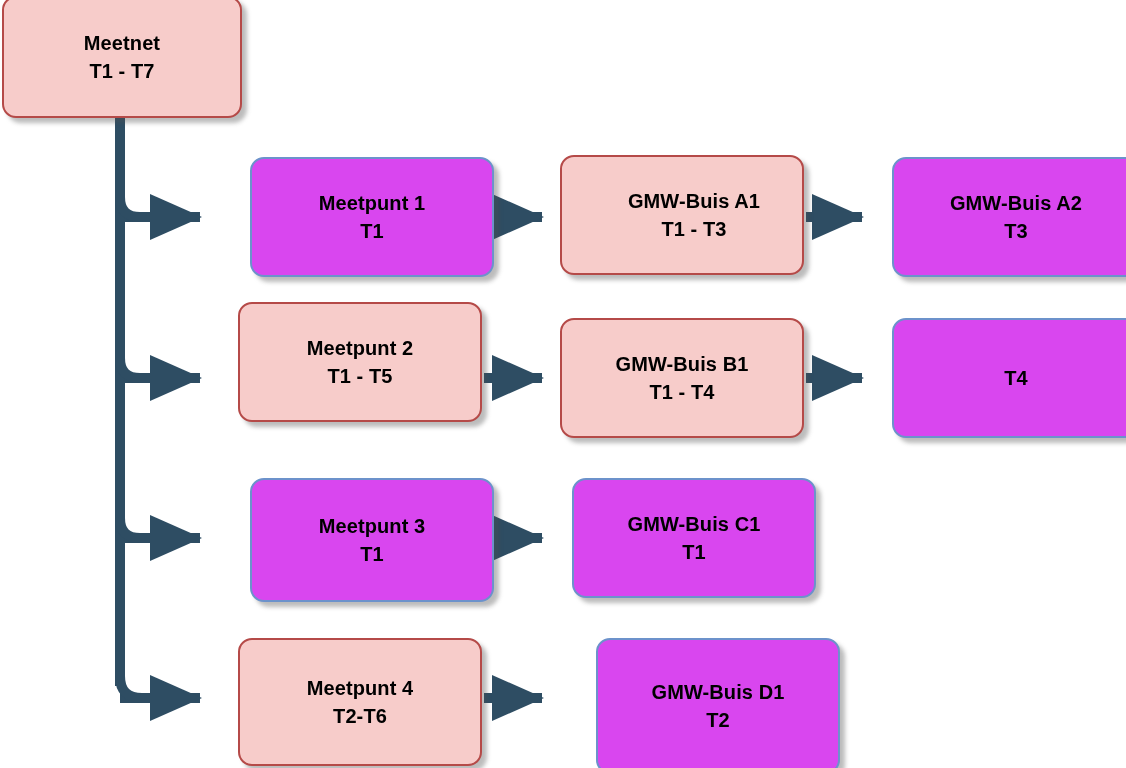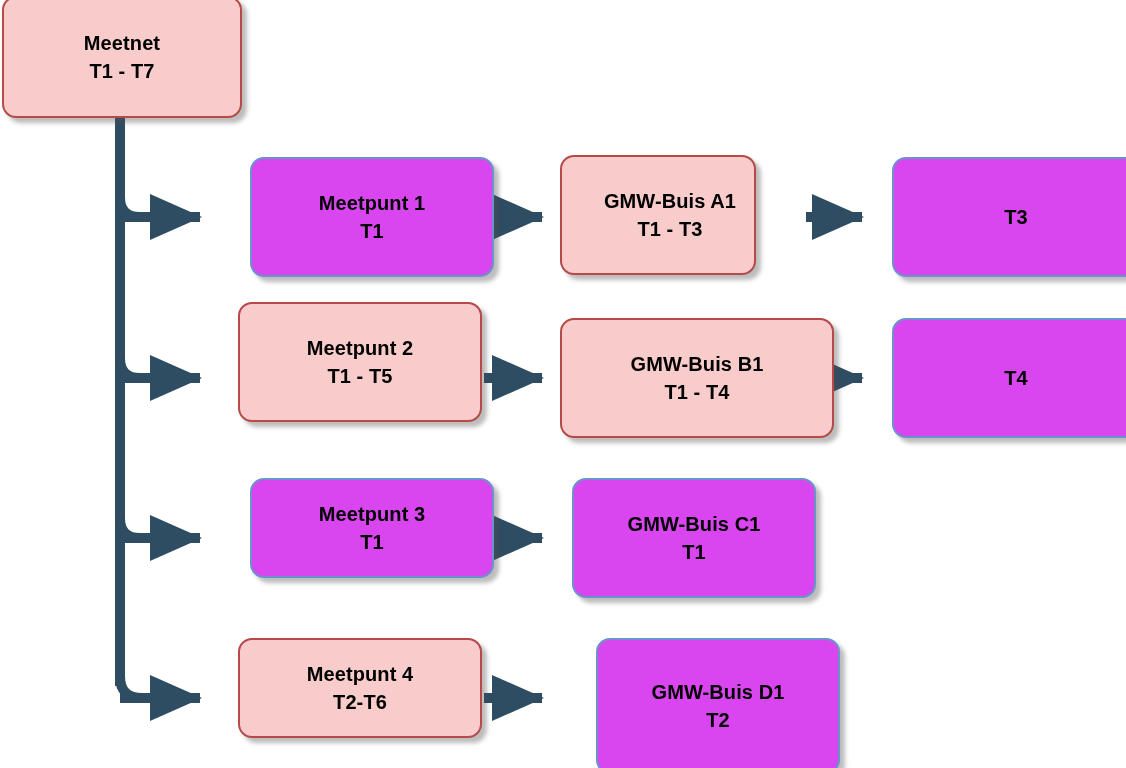--- a/index.html
+++ b/index.html
@@ -98,47 +98,48 @@
 
   <div id="nodes">
       <div class="node pink" style="left: 2px; top: -4px; width: 240px; height: 122px;">
         <span class="line1">Meetnet</span>
         <span class="line2">T1 - T7</span>
       </div>
       <div class="node blue" style="left: 238px; top: 157px; width: 244px; height: 120px;">
         <span class="line1">Meetpunt 1</span>
         <span class="line2">T1</span>
       </div>
-      <div class="node pink" style="left: 560px; top: 155px; width: 196px; height: 120px; padding-left: 24px;">
+      <div class="node pink" style="left: 560px; top: 155px; width: 244px; height: 120px; padding-left: 24px;">
         <span class="line1">GMW-Buis A1</span>
         <span class="line2">T1 - T3</span>
       </div>
       <div class="node blue" style="left: 880px; top: 157px; width: 248px; height: 120px;">
+        <span class="line1">GMW-Buis A2</span>
         <span class="line2">T3</span>
       </div>
       <div class="node pink" style="left: 238px; top: 302px; width: 244px; height: 120px;">
         <span class="line1">Meetpunt 2</span>
         <span class="line2">T1 - T5</span>
       </div>
-      <div class="node pink" style="left: 560px; top: 318px; width: 274px; height: 120px;">
+      <div class="node pink" style="left: 560px; top: 318px; width: 244px; height: 120px;">
         <span class="line1">GMW-Buis B1</span>
         <span class="line2">T1 - T4</span>
       </div>
       <div class="node blue" style="left: 880px; top: 318px; width: 248px; height: 120px;">
         <span class="line2">T4</span>
       </div>
-      <div class="node blue" style="left: 238px; top: 478px; width: 244px; height: 100px; align-items: center;">
+      <div class="node blue" style="left: 238px; top: 478px; width: 244px; height: 124px; align-items: center;">
         <span class="line1">Meetpunt 3</span>
         <span class="line2">T1</span>
       </div>
       <div class="node blue" style="left: 560px; top: 478px; width: 244px; height: 120px;">
         <span class="line1">GMW-Buis C1</span>
         <span class="line2">T1</span>
       </div>
-      <div class="node pink" style="left: 238px; top: 638px; width: 244px; height: 100px;">
+      <div class="node pink" style="left: 238px; top: 638px; width: 244px; height: 128px;">
         <span class="line1">Meetpunt 4</span>
         <span class="line2">T2-T6</span>
       </div>
       <div class="node blue" style="left: 584px; top: 638px; width: 244px; height: 136px;">
         <span class="line1">GMW-Buis D1</span>
         <span class="line2">T2</span>
       </div>
     </div>
 
 </div>

